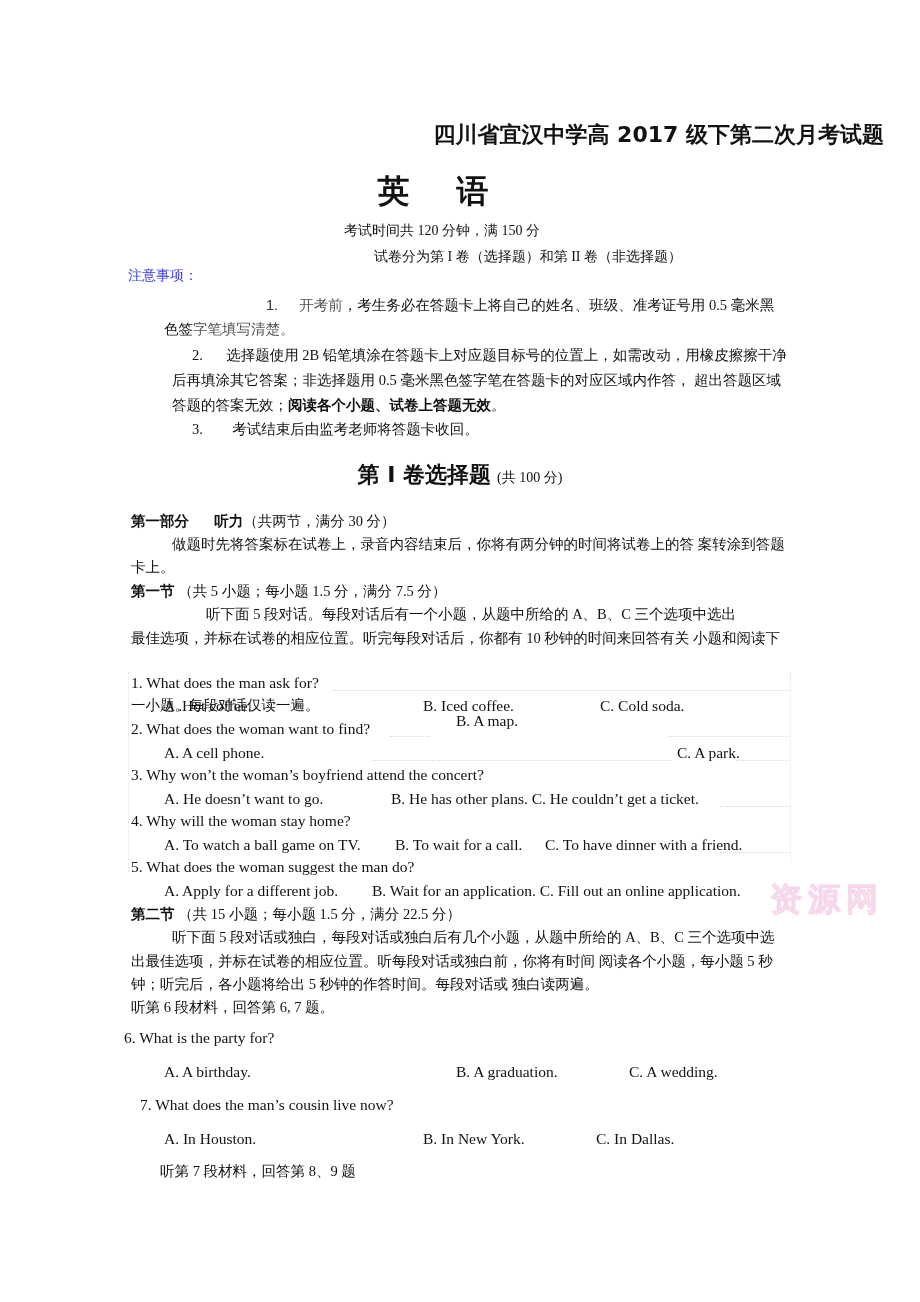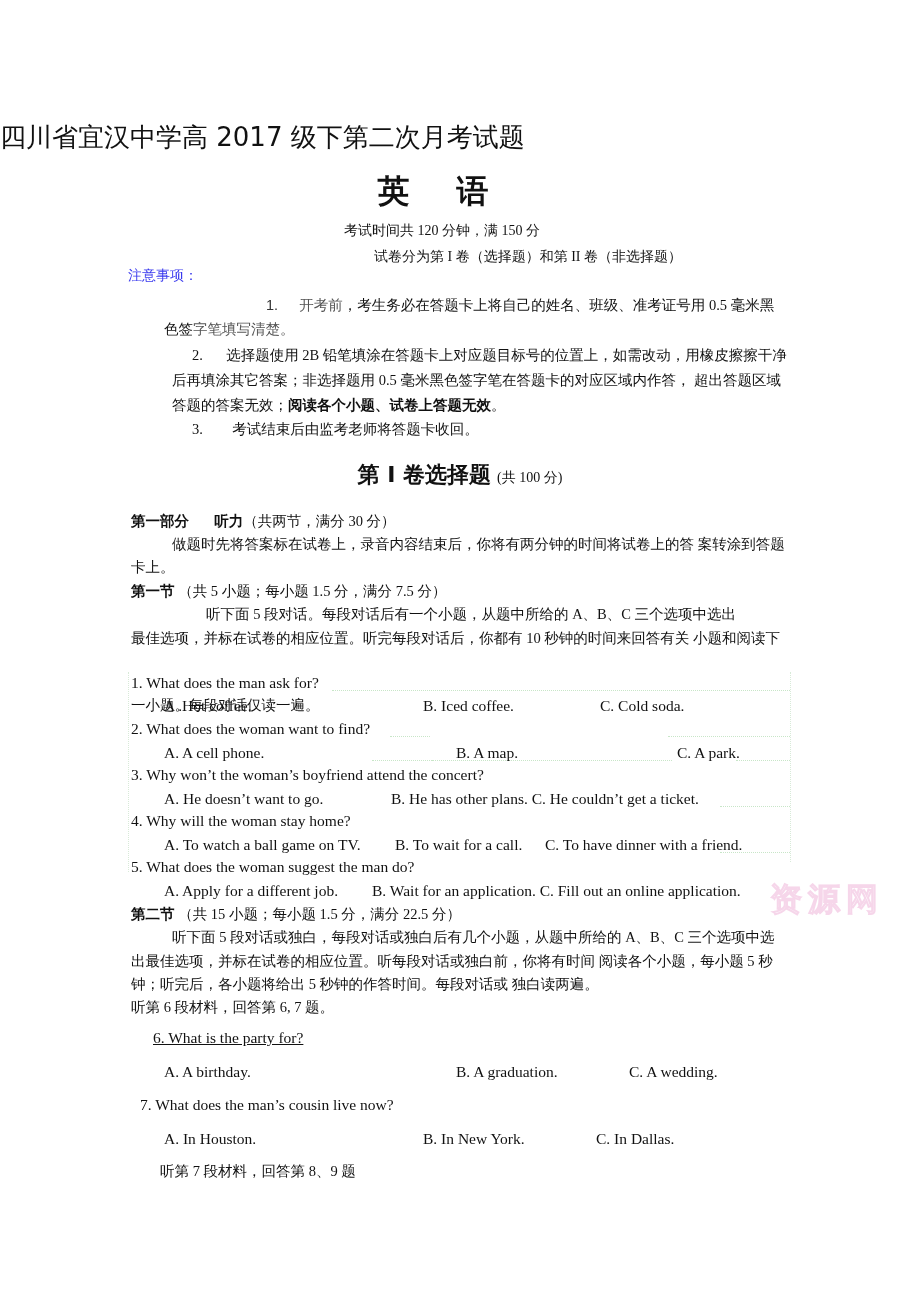--- a/index.html
+++ b/index.html
@@ -3,23 +3,23 @@
 <meta charset="utf-8">
 <style>
   html, body { margin: 0; padding: 0; background: #ffffff; }
   body {
     width: 920px; height: 1302px; position: relative; overflow: hidden;
     font-family: "Liberation Serif", "DejaVu Serif", serif;
     color: #111111;
   }
   .abs { position: absolute; white-space: nowrap; }
   .title {
-    left: 0; width: 884px; top: 120px; text-align: left;
+    left: 0; width: 884px; top: 120px; text-align: right;
     font-family: "DejaVu Sans", "Liberation Sans", sans-serif;
-    font-weight: normal; font-size: 26px; letter-spacing: 0px;
+    font-weight: bold; font-size: 22px; letter-spacing: 0px;
   }
   .subject {
     left: 0; width: 884px; top: 170px; text-align: center;
     font-family: "DejaVu Sans", "Liberation Sans", sans-serif;
     font-weight: bold; font-size: 32px; letter-spacing: 18px;
   }
   .small { font-size: 14px; }
   .meta1 { left: 0; width: 884px; top: 222px; text-align: center; }
   .meta2 { left: 374px; top: 248px; }
   .notice-label { left: 128px; top: 267px; color: #3a3aee; font-size: 14px; }
@@ -110,21 +110,21 @@
 <div class="dots" style="left:720px; top:806px; width:70px;"></div>
 <div class="dots" style="left:720px; top:852px; width:70px;"></div>
 
 <div class="abs q" style="left:131px; top:674px;">1. What does the man ask for?</div>
 <div class="abs opt" style="left:164px; top:697px;">A .Hot coffee.</div>
 <div class="abs opt" style="left:423px; top:697px;">B. Iced coffee.</div>
 <div class="abs opt" style="left:600px; top:697px;">C. Cold soda.</div>
 
 <div class="abs q" style="left:131px; top:720px;">2. What does the woman want to find?</div>
 <div class="abs opt" style="left:164px; top:744px;">A. A cell phone.</div>
-<div class="abs opt" style="left:456px; top:744px;">B. A map.</div>
+<div class="abs opt" style="left:456px; top:712px;">B. A map.</div>
 <div class="abs opt" style="left:677px; top:744px;">C. A park.</div>
 
 <div class="abs q" style="left:131px; top:766px;">3. Why won’t the woman’s boyfriend attend the concert?</div>
 <div class="abs opt" style="left:164px; top:790px;">A. He doesn’t want to go.</div>
 <div class="abs opt" style="left:391px; top:790px;">
   <span>B. He has other plans.</span>
   <span>C. He couldn’t get a ticket.</span>
 </div>
 
 <div class="abs q" style="left:131px; top:812px;">4. Why will the woman stay home?</div>
@@ -143,21 +143,21 @@
 
 <div class="abs cn" style="left:131px; top:905px;">
   <span class="bold">第二节</span>
   <span>（共 15 小题；每小题 1.5 分，满分 22.5 分）</span>
 </div>
 <div class="abs cn" style="left:172px; top:928px;">听下面 5 段对话或独白，每段对话或独白后有几个小题，从题中所给的 A、B、C 三个选项中选</div>
 <div class="abs cn" style="left:131px; top:952px;">出最佳选项，并标在试卷的相应位置。听每段对话或独白前，你将有时间  阅读各个小题，每小题 5 秒</div>
 <div class="abs cn" style="left:131px; top:975px;">钟；听完后，各小题将给出 5 秒钟的作答时间。每段对话或  独白读两遍。</div>
 <div class="abs cn" style="left:131px; top:998px;">听第 6 段材料，回答第 6, 7 题。</div>
 
-<div class="abs q" style="left:153px; top:1029px;text-decoration:underline;">6. What is the party for?</div>
+<div class="abs q" style="left:124px; top:1029px;">6. What is the party for?</div>
 <div class="abs opt" style="left:164px; top:1063px;">A. A birthday.</div>
 <div class="abs opt" style="left:456px; top:1063px;">B. A graduation.</div>
 <div class="abs opt" style="left:629px; top:1063px;">C. A wedding.</div>
 
 <div class="abs q" style="left:140px; top:1096px;">7. What does the man’s cousin live now?</div>
 <div class="abs opt" style="left:164px; top:1130px;">A. In Houston.</div>
 <div class="abs opt" style="left:423px; top:1130px;">B. In New York.</div>
 <div class="abs opt" style="left:596px; top:1130px;">C. In Dallas.</div>
 
 <div class="abs cn" style="left:140px; top:1162px;padding-left:20px;">听第  7  段材料，回答第  8、9  题</div>

